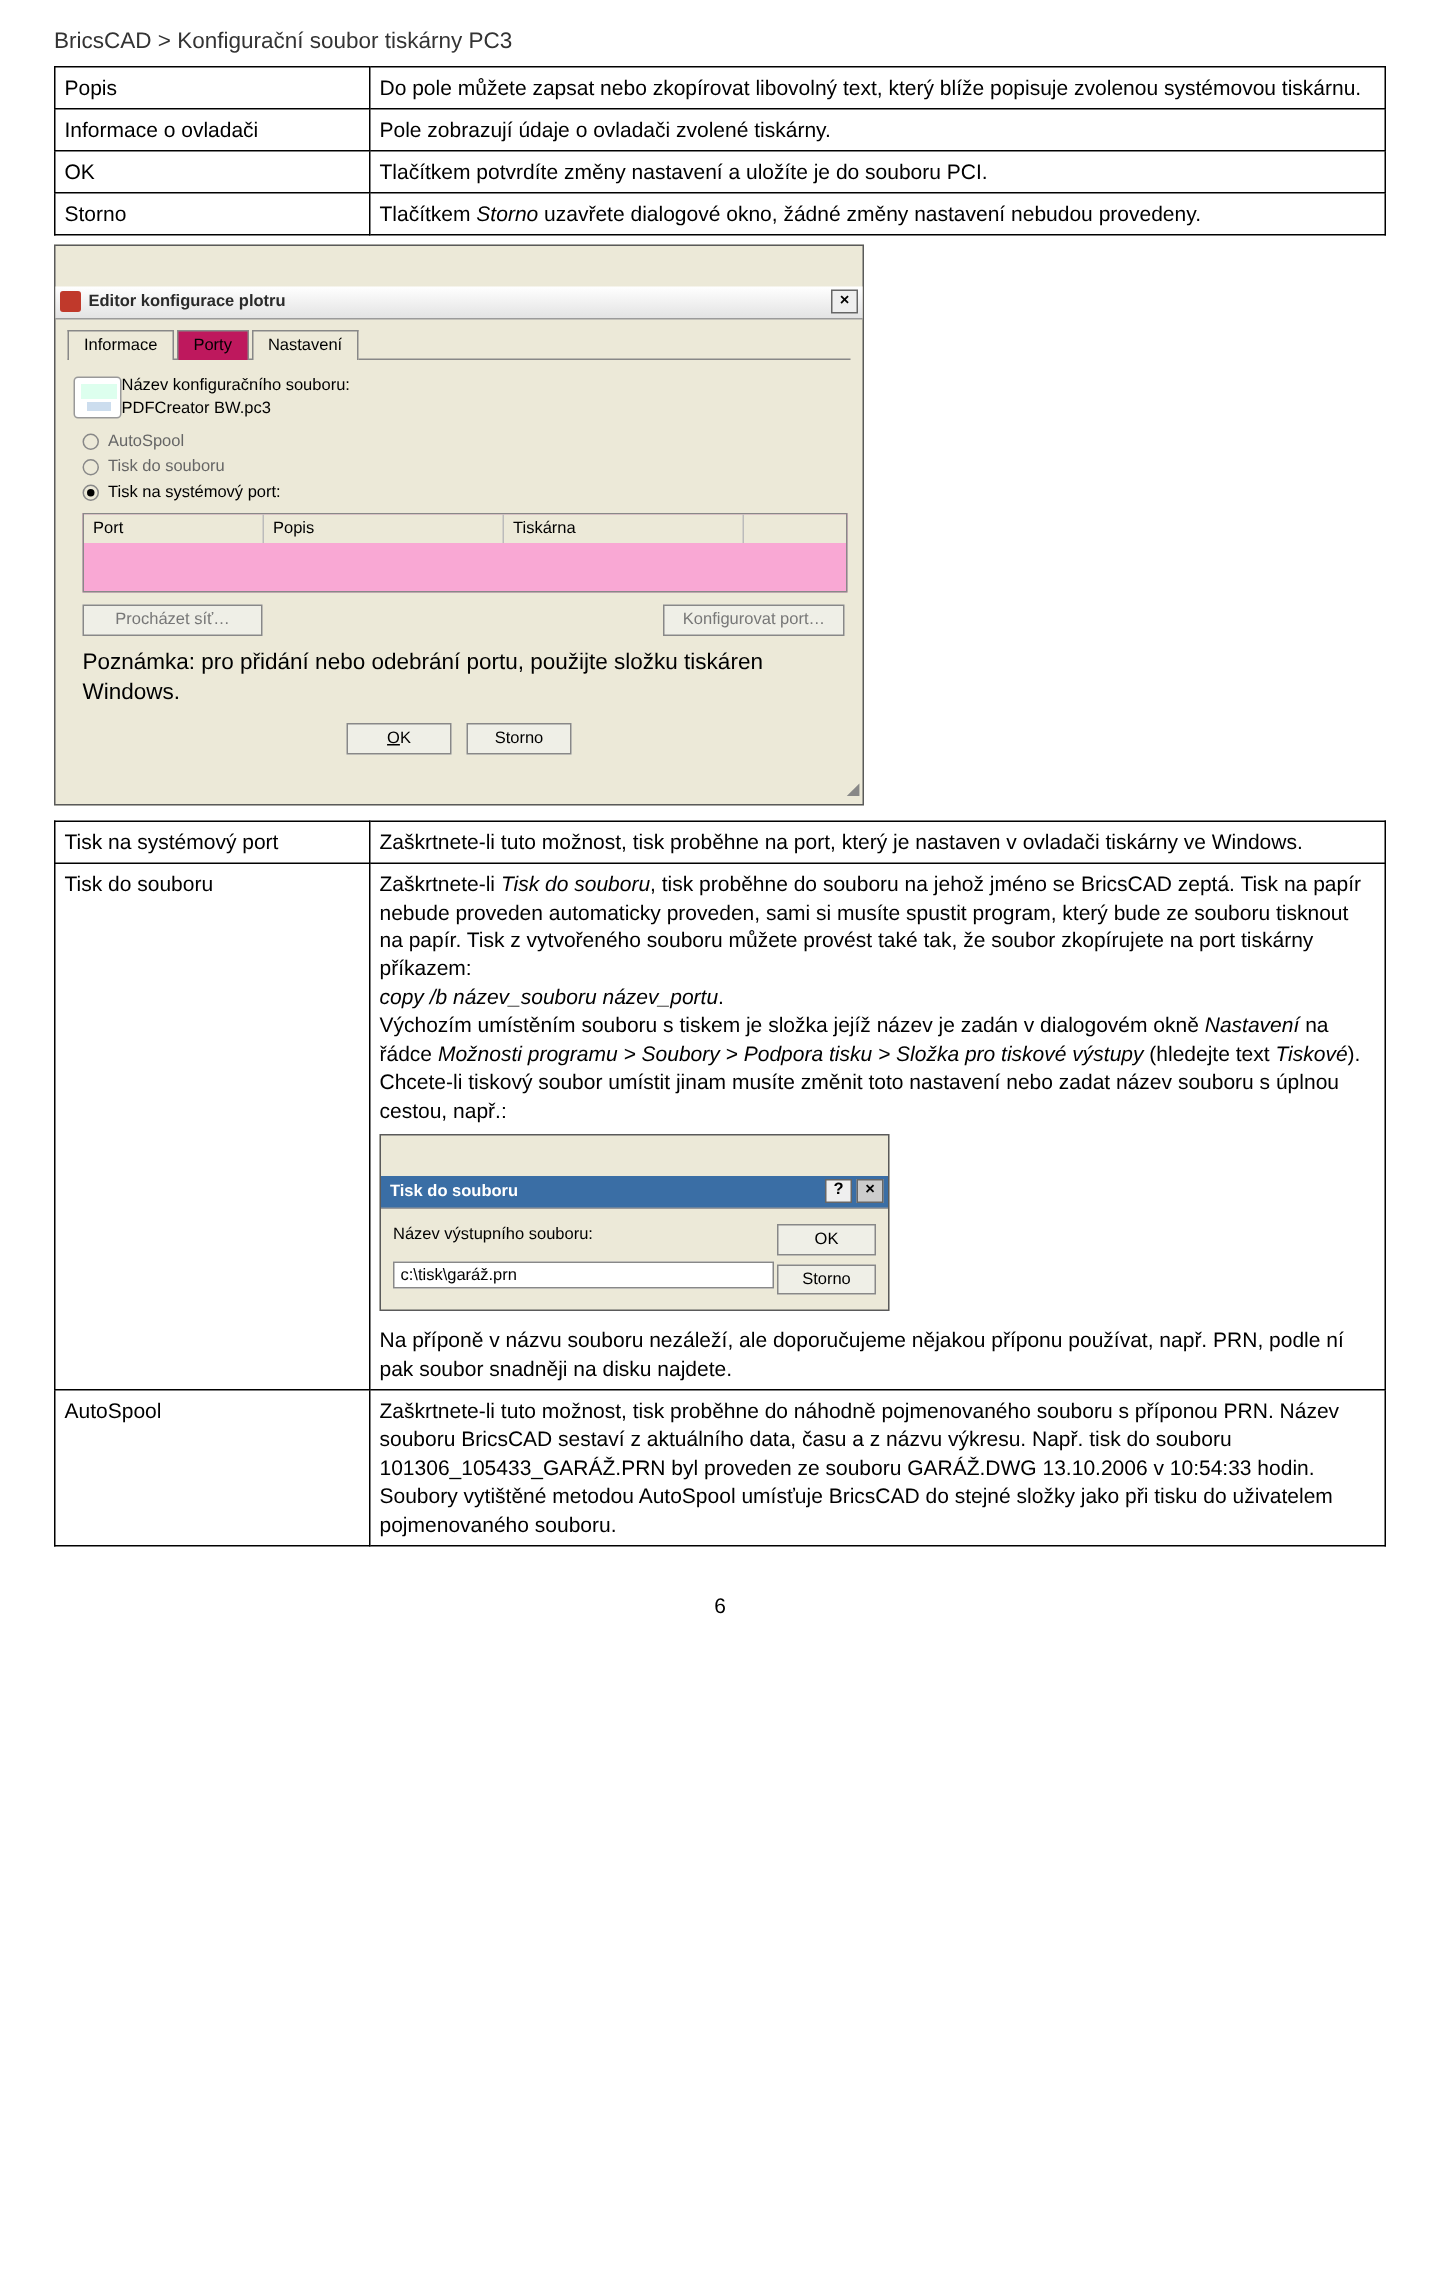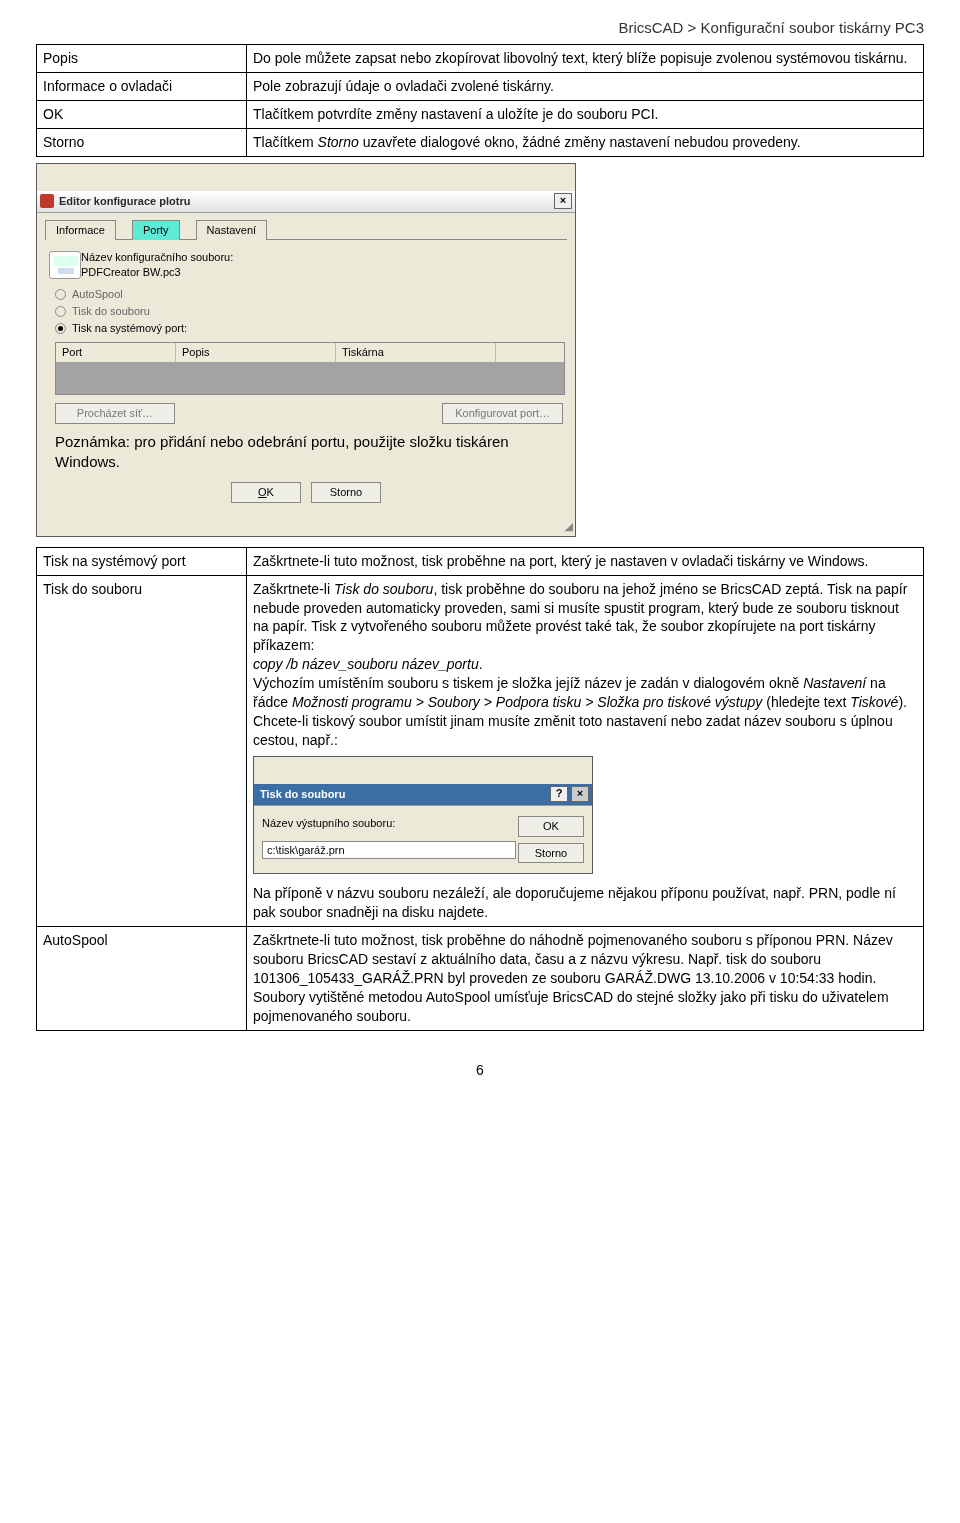--- a/index.html
+++ b/index.html
@@ -7,21 +7,21 @@
     font-family: Verdana, Tahoma, Arial, sans-serif;
     font-size: 14px;
     color: #000;
     background: #fff;
     margin: 0;
     padding: 18px 36px 40px 36px;
     width: 960px;
     line-height: 1.35;
   }
   .breadcrumb {
-    text-align: right;
+    text-align: left;
     font-family: Verdana, sans-serif;
     font-size: 15px;
     color: #333;
     margin-bottom: 6px;
   }
   table.defs {
     border-collapse: collapse;
     width: 100%;
     margin-bottom: 6px;
   }
@@ -70,47 +70,47 @@
     background: #efefef;
     color: #000;
     font-size: 11px;
     line-height: 12px;
     text-align: center;
     cursor: default;
   }
   .dialog .body {
     padding: 6px 8px 8px 8px;
   }
-  .tabs { display: flex; gap: 16px; border-bottom: 1px solid #888; }
+  .tabs { display: flex; gap: 2px; border-bottom: 1px solid #888; }
   .tab {
     border: 1px solid #888;
     border-bottom: none;
     background: #ece9d8;
     padding: 2px 10px;
     font-size: 11px;
     cursor: default;
     position: relative;
     top: 1px;
   }
-  .tab.active { background: #5eead4; font-weight: normal; }
+  .tab.active { background: #be185d; font-weight: normal; }
   .panel {
     border: 0;
     padding: 10px 4px 4px 4px;
   }
   .hdrrow { display: flex; align-items: center; gap: 0; margin-bottom: 8px; }
   .printer-icon { width: 32px; height: 28px; background: #fff; border: 1px solid #999; border-radius: 3px; position: relative; }
   .printer-icon::before{content:"";position:absolute;left:4px;top:4px;width:24px;height:10px;background:#dfe;}
   .printer-icon::after{content:"";position:absolute;left:8px;top:16px;width:16px;height:6px;background:#cde;}
   .radios { margin: 6px 0 6px 6px; }
   .radios div { margin: 2px 0; display: flex; align-items: center; color: #666; }
   .radios div.active { color: #000; }
   .radios .r { width: 11px; height: 11px; border: 1px solid #888; border-radius: 50%; margin-right: 6px; display:inline-flex; align-items:center; justify-content:center; }
   .radios div.active .r::after { content:""; width:5px; height:5px; background:#000; border-radius:50%; }
   .porttable {
-    width: 510px; border: 1px solid #888; background: #a3a3a3; margin: 4px 0 8px 6px;
+    width: 510px; border: 1px solid #888; background: #f9a8d4; margin: 4px 0 8px 6px;
   }
   .porttable .pth { display: flex; }
   .porttable .pth span {
     border-right: 1px solid #bbb;
     background: #ece9d8;
     padding: 2px 6px;
     font-size: 11px;
   }
   .porttable .ptbody { height: 32px; }
   .chkrow { margin: 4px 0 2px 6px; display:flex; align-items:center; color: #888; }

